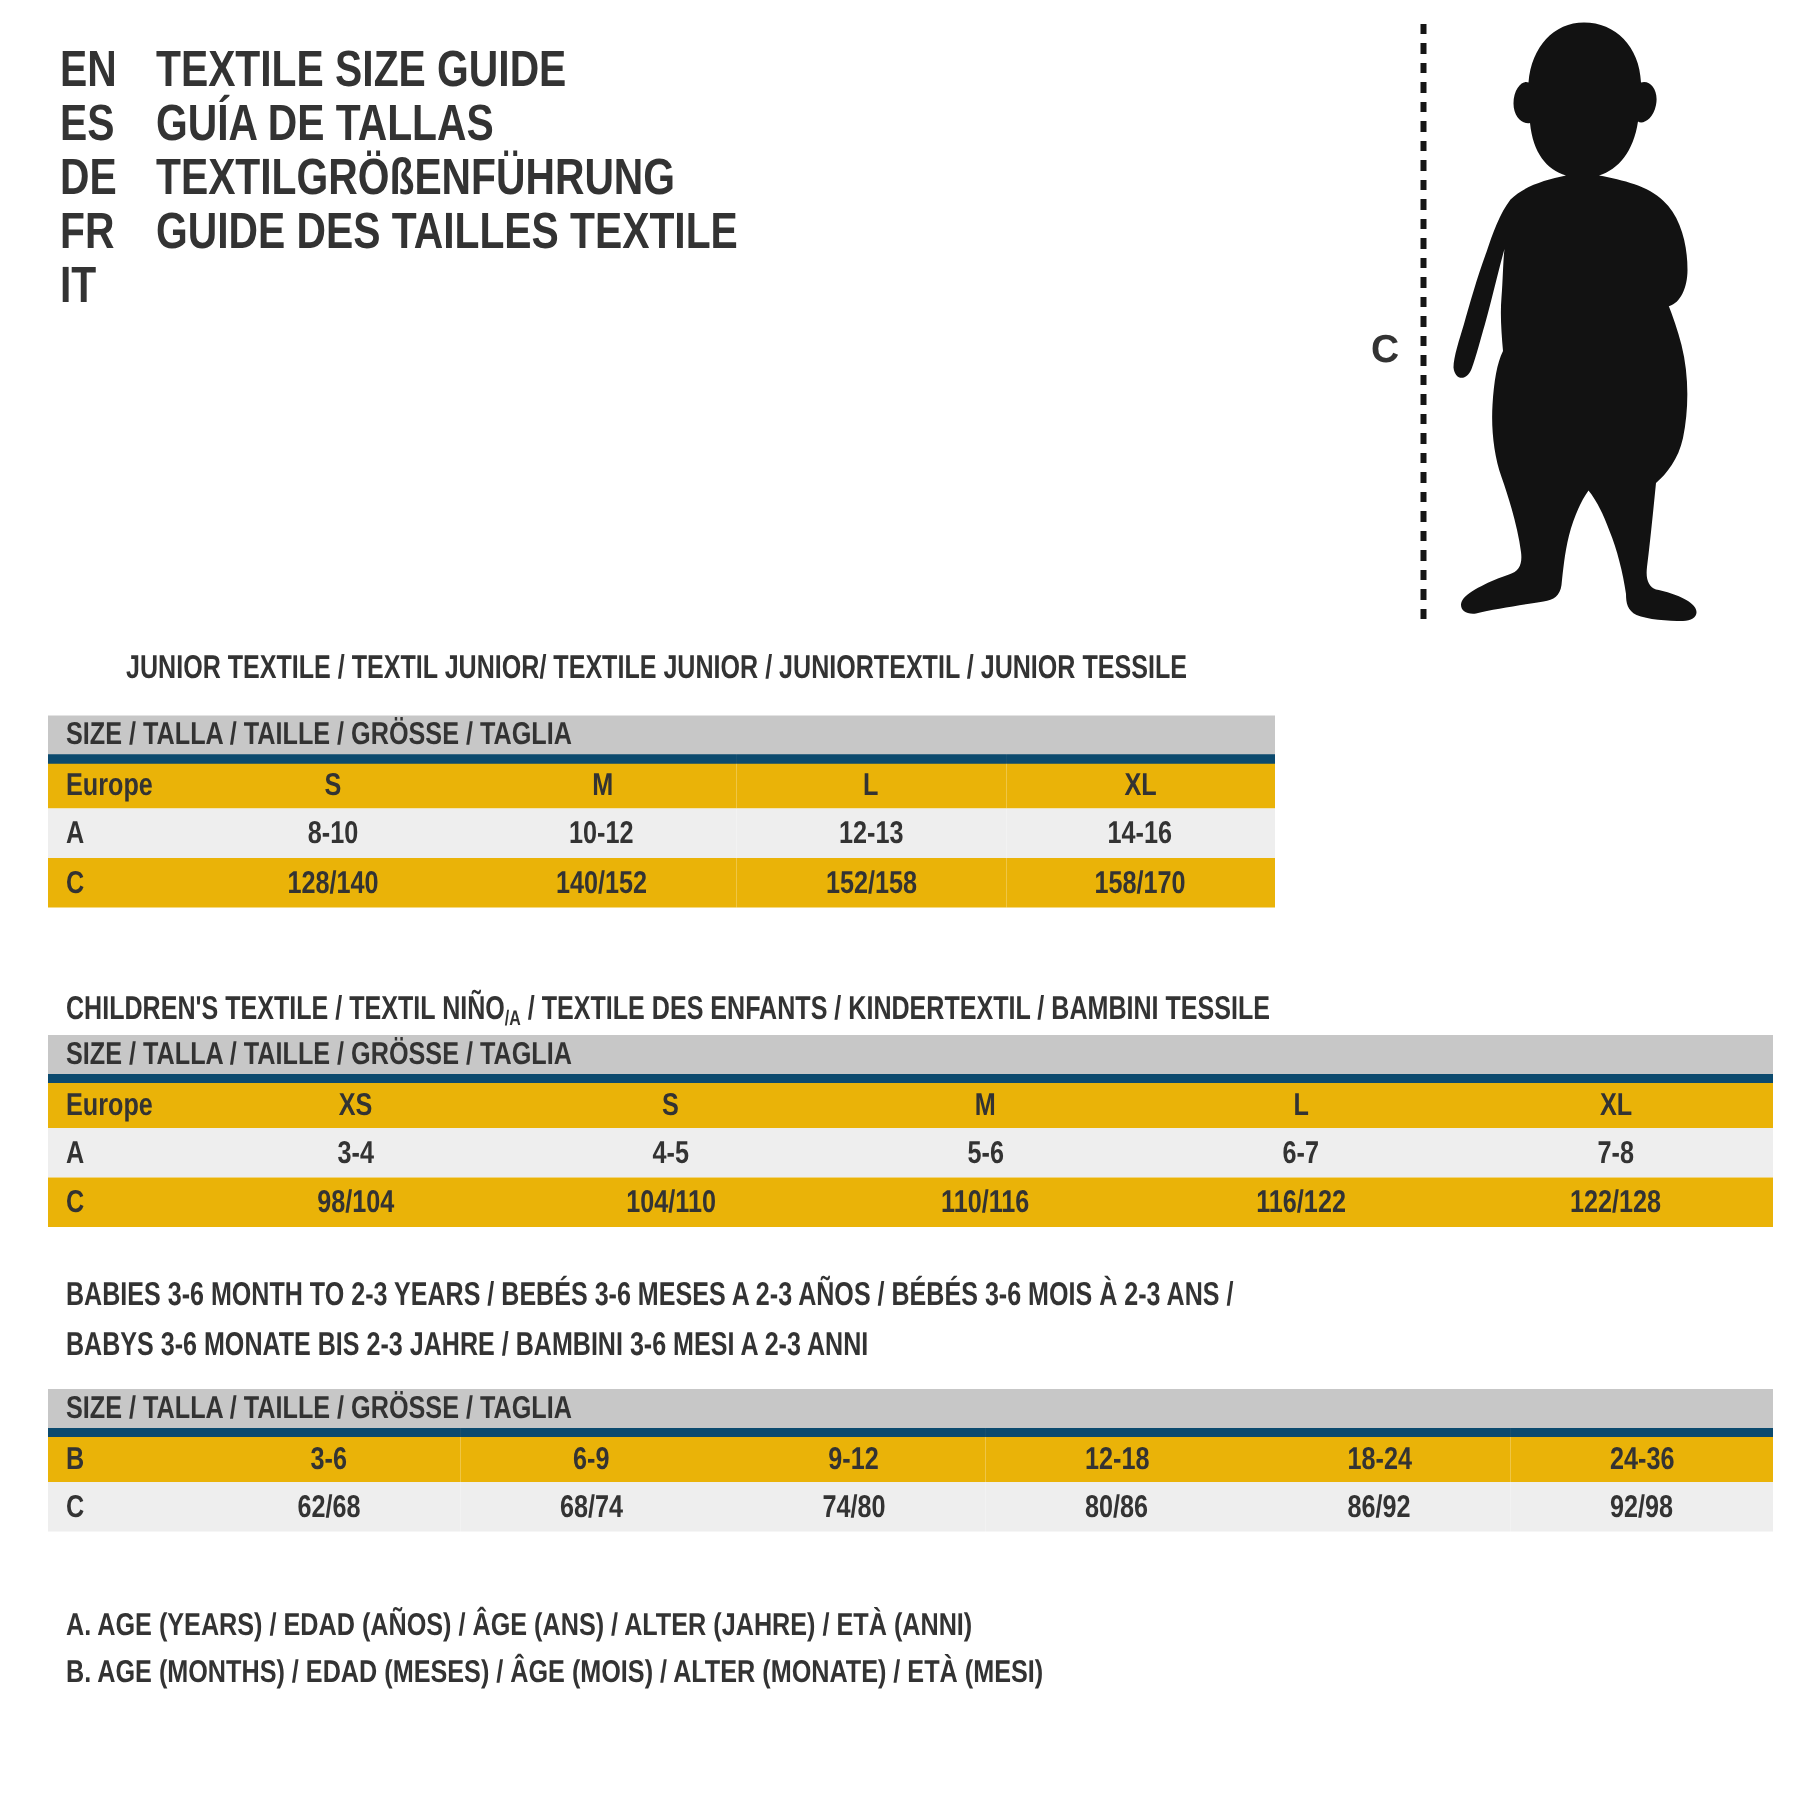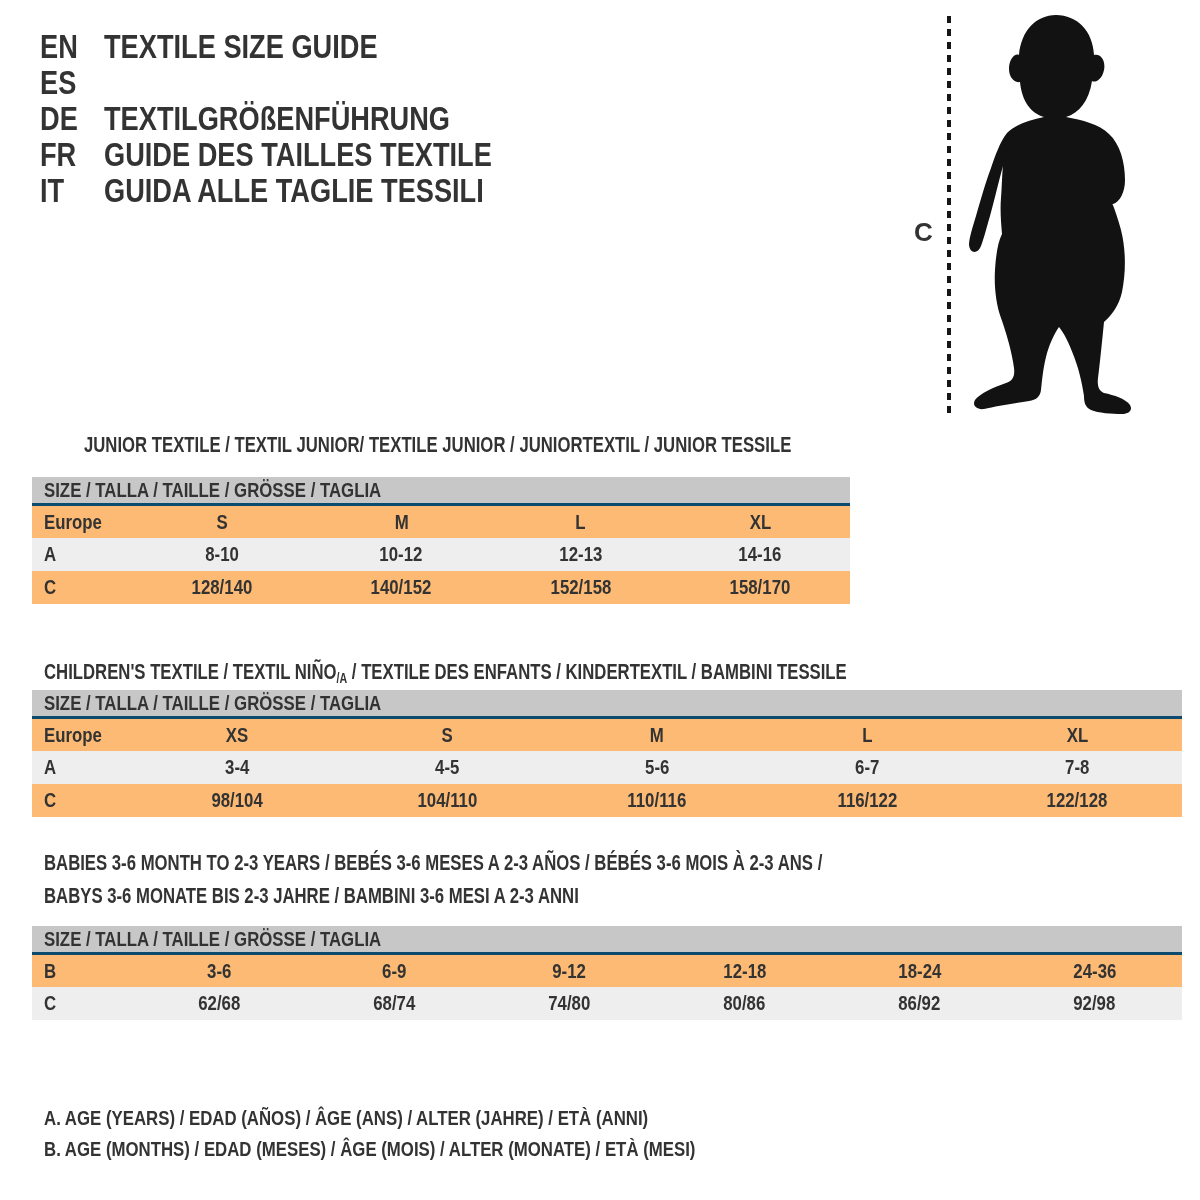--- a/index.html
+++ b/index.html
@@ -28,65 +28,65 @@
   .silhouette { position:absolute; left:956px; top:10px; }
 
   
   .sec-title { position:absolute; left:44px; font-size:22px; white-space:nowrap; line-height:22px; }
   .sub-a { font-size:14px; vertical-align:-4px; }
 
   
   .size-table { position:absolute; border-collapse:collapse; table-layout:fixed; font-size:21px; }
   .size-table th, .size-table td { padding:0; }
   .size-table thead th {
-    background:#c7c7c7; border-bottom:3px solid #0c4a6e;
+    background:#c7c7c7; border-bottom:6px solid #0c4a6e;
     height:26px; text-align:left; padding-left:12px; font-size:21px;
   }
   .size-table tbody tr { height:33px; }
   .size-table tbody td { text-align:center; vertical-align:middle; }
   .size-table tbody td.lbl { text-align:left; padding-left:12px; }
-  tr.r-plain  { background:#fdba74; }
+  tr.r-plain  { background:#eab308; }
   tr.r-stripe { background:#eeeeee; }
   .t-junior   { left:32px; top:477px; width:818px; }
   .t-children { left:32px; top:690px; width:1150px; }
   .t-babies   { left:32px; top:926px; width:1150px; }
   col.col-label { width:100px; }
 
   .title-junior   { top:434px;margin-left:40px; }
   .title-children { top:661px; }
   .title-babies   { top:846px; line-height:33px; }
 
   
-  .legend { position:absolute; left:44px; top:1102px; font-size:21px;text-align:center; }
+  .legend { position:absolute; left:44px; top:1068px; font-size:21px;text-align:center; }
   .legend-line { height:31px; display:flex; align-items:center; }
 </style>
 </head>
 <body>
 
 <div class="canvas">
 
   <div class="lang-header">
     <div class="lang-row">
       <span class="lang-code"><span class="cx cx-l">EN</span></span>
       <span class="lang-title"><span class="cx cx-l">TEXTILE SIZE GUIDE</span></span>
     </div>
     <div class="lang-row">
       <span class="lang-code"><span class="cx cx-l">ES</span></span>
+      <span class="lang-title"><span class="cx cx-l">GUÍA DE TALLAS</span></span>
     </div>
     <div class="lang-row">
       <span class="lang-code"><span class="cx cx-l">DE</span></span>
       <span class="lang-title"><span class="cx cx-l">TEXTILGRÖßENFÜHRUNG</span></span>
     </div>
     <div class="lang-row">
       <span class="lang-code"><span class="cx cx-l">FR</span></span>
       <span class="lang-title"><span class="cx cx-l">GUIDE DES TAILLES TEXTILE</span></span>
     </div>
     <div class="lang-row">
       <span class="lang-code"><span class="cx cx-l">IT</span></span>
-      <span class="lang-title"><span class="cx cx-l">GUIDA ALLE TAGLIE TESSILI</span></span>
     </div>
   </div>
 
   <div class="dash-line"></div>
   <div class="figure-label">C</div>
   <svg class="silhouette" width="184" height="412" viewBox="0 0 184 412" xmlns="http://www.w3.org/2000/svg">
     <path fill="#121212" d="M 100,5
       C 121,5 137,21 138,45
       C 144,43 150,50 148,60
       C 146,70 139,73 136,71

